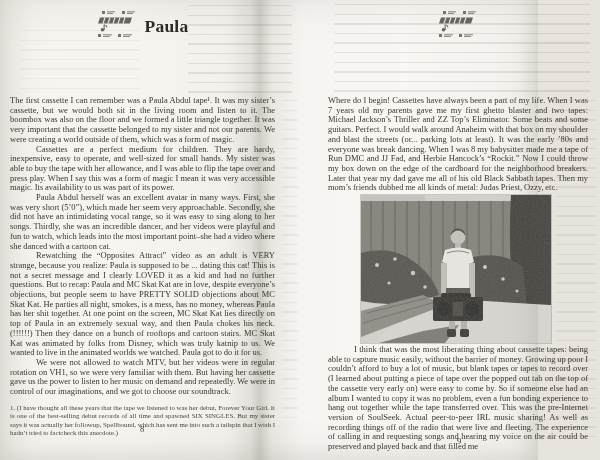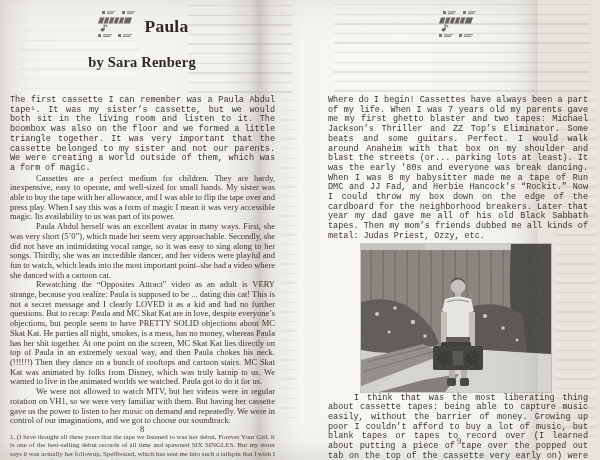--- a/index.html
+++ b/index.html
@@ -42,21 +42,21 @@
     margin:13px 0 0 0;font-size:14.5px;font-weight:bold;color:#2d2a24;
     letter-spacing:.2px;line-height:1;
   }
   .content{position:absolute;top:96px;}
   .page.left .content{left:4px;right:3px;}
   .page.right .content{left:0;right:2px;}
   p{
     margin:0;font-size:8.5px;line-height:9.7px;text-align:justify;
     text-indent:26px;word-spacing:-.3px;color:#3b372f;
   }
-  p.noindent{text-indent:0;font-family:Liberation Mono, monospace;}
+  p.noindent{text-indent:0;}
   .footnote{
     margin-top:7px;font-size:6.9px;line-height:8.5px;text-align:justify;
     color:#4a463e;word-spacing:-.2px;
   }
   .photo-frame{
     width:190px;height:148px;margin:2px 0 2px 33px;
     outline:1px solid rgba(70,66,60,.25);
   }
   .pagenum{
     position:absolute;left:0;width:100%;text-align:center;
@@ -105,21 +105,20 @@
             <line x1="29" y1="7.5" x2="27" y2="13.5"></line>
           </g>
           <g fill="#46433e">
             <circle cx="6.5" cy="19.8" r="1.8"></circle>
             <rect x="7.6" y="14.5" width="1.1" height="5.5"></rect>
             <path d="M8.7 14.5 q3 .6 2.6 3 l-1-.3 q.3-1.6 -1.6-2z"></path>
           </g>
         </svg>
         <h1>Paula</h1>
       </div>
-      <h2>by Sara Renberg</h2>
     </header>
 
     <div class="content">
       <p class="noindent">The first cassette I can remember was a Paula Abdul tape¹. It was my sister’s cassette, but we would both sit in the living room and listen to it. The boombox was also on the floor and we formed a little triangle together. It was very important that the cassette belonged to my sister and not our parents. We were creating a world outside of them, which was a form of magic.</p>
       <p>Cassettes are a perfect medium for children. They are hardy, inexpensive, easy to operate, and well-sized for small hands. My sister was able to buy the tape with her allowance, and I was able to flip the tape over and press play. When I say this was a form of magic I mean it was very accessible magic. Its availability to us was part of its power.</p>
       <p>Paula Abdul herself was an excellent avatar in many ways. First, she was very short (5’0”), which made her seem very approachable. Secondly, she did not have an intimidating vocal range, so it was easy to sing along to her songs. Thirdly, she was an incredible dancer, and her videos were playful and fun to watch, which leads into the most important point–she had a video where she danced with a cartoon cat.</p>
       <p>Rewatching the “Opposites Attract” video as an adult is VERY strange, because you realize: Paula is supposed to be ... dating this cat! This is not a secret message and I clearly LOVED it as a kid and had no further questions. But to recap: Paula and MC Skat Kat are in love, despite everyone’s objections, but people seem to have PRETTY SOLID objections about MC Skat Kat. He parties all night, smokes, is a mess, has no money, whereas Paula has her shit together. At one point on the screen, MC Skat Kat lies directly on top of Paula in an extremely sexual way, and then Paula chokes his neck. (!!!!!!) Then they dance on a bunch of rooftops and cartoon stairs. MC Skat Kat was animated by folks from Disney, which was truly katnip to us. We wanted to live in the animated worlds we watched. Paula got to do it for us.</p>
       <p>We were not allowed to watch MTV, but her videos were in regular rotation on VH1, so we were very familiar with them. But having her cassette gave us the power to listen to her music on demand and repeatedly. We were in control of our imaginations, and we got to choose our soundtrack.</p>
       <div class="footnote">1. (I have thought all these years that the tape we listened to was her debut, Forever Your Girl. It is one of the best-selling debut records of all time and spawned SIX SINGLES. But my sister says it was actually her followup, Spellbound, which has sent me into such a tailspin that I wish I hadn’t tried to factcheck this anecdote.)</div>
     </div>

